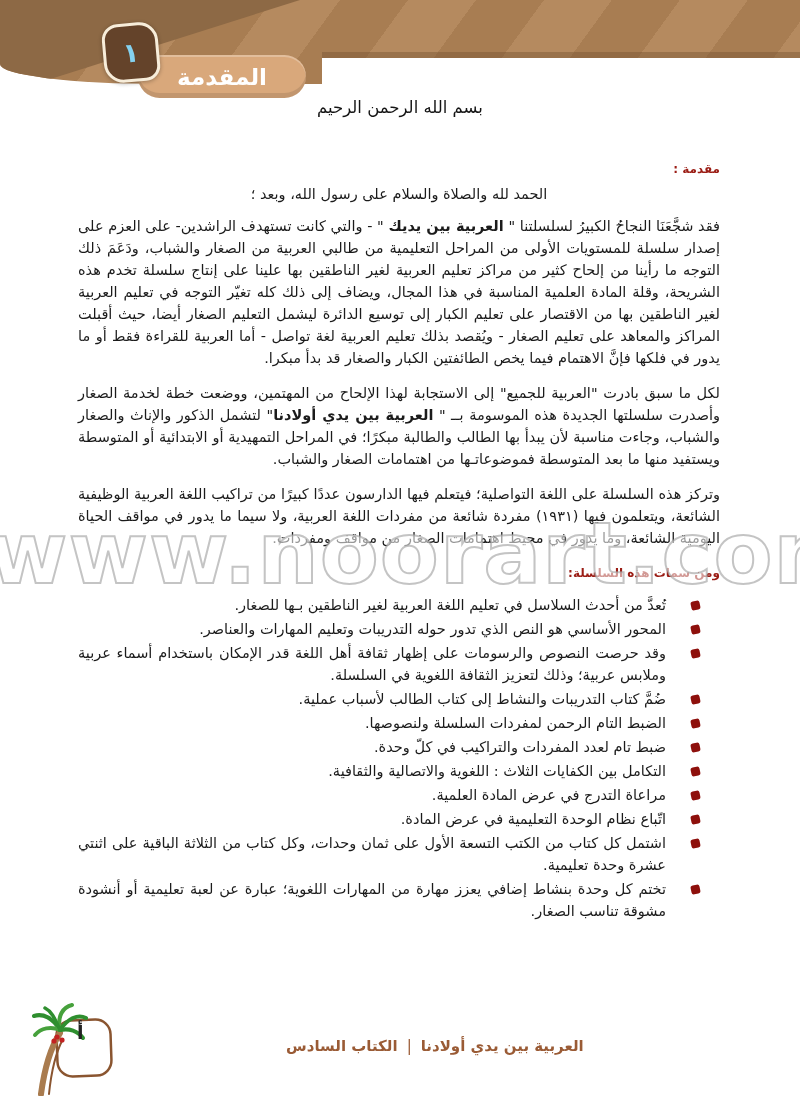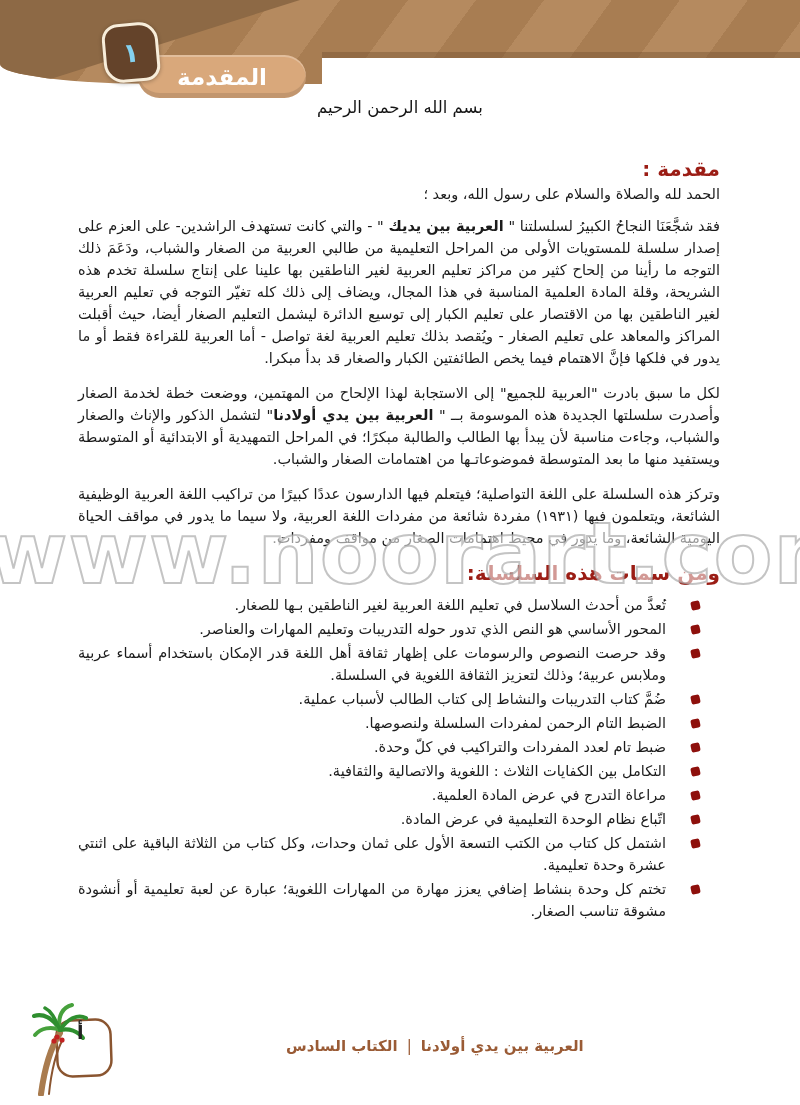--- a/index.html
+++ b/index.html
@@ -51,22 +51,22 @@
   .basmala {
     position:absolute; top:98px; left:0; width:100%; text-align:center;
     font-size:16.5px; font-weight:normal; color:#141414;
   }
 
   
   .content {
     position:absolute; top:158px; right:80px; width:642px; z-index:1;
     text-align:justify; font-size:14.5px; line-height:22px; color:#1b1b1b;
   }
-  .red-heading { color:#9b1d15; font-weight:bold; font-size:20px; margin:0 0 3px; text-align:right; }
-  .salutation { margin:0 0 10px; text-align:right; }
+  .red-heading { color:#9b1d15; font-weight:bold; font-size:12px; margin:0 0 3px; text-align:right; }
+  .salutation { margin:0 0 10px; text-align:center; }
   .content p { margin:0 0 13px; }
   .features-heading { margin:3px 0 10px; }
   .features-list { list-style:none; margin:0; padding:0 20px 0 0; }
   .features-list li { display:flex; gap:25px; align-items:flex-start; margin-bottom:2px; }
   .features-list li > .li-text { flex:1 1 auto; text-align:justify; }
   .bullet-sq {
     flex:0 0 auto; width:9px; height:9px; margin-top:7px;
     background:#8e100c; border-radius:2.5px; transform:rotate(-12deg);
   }
 

